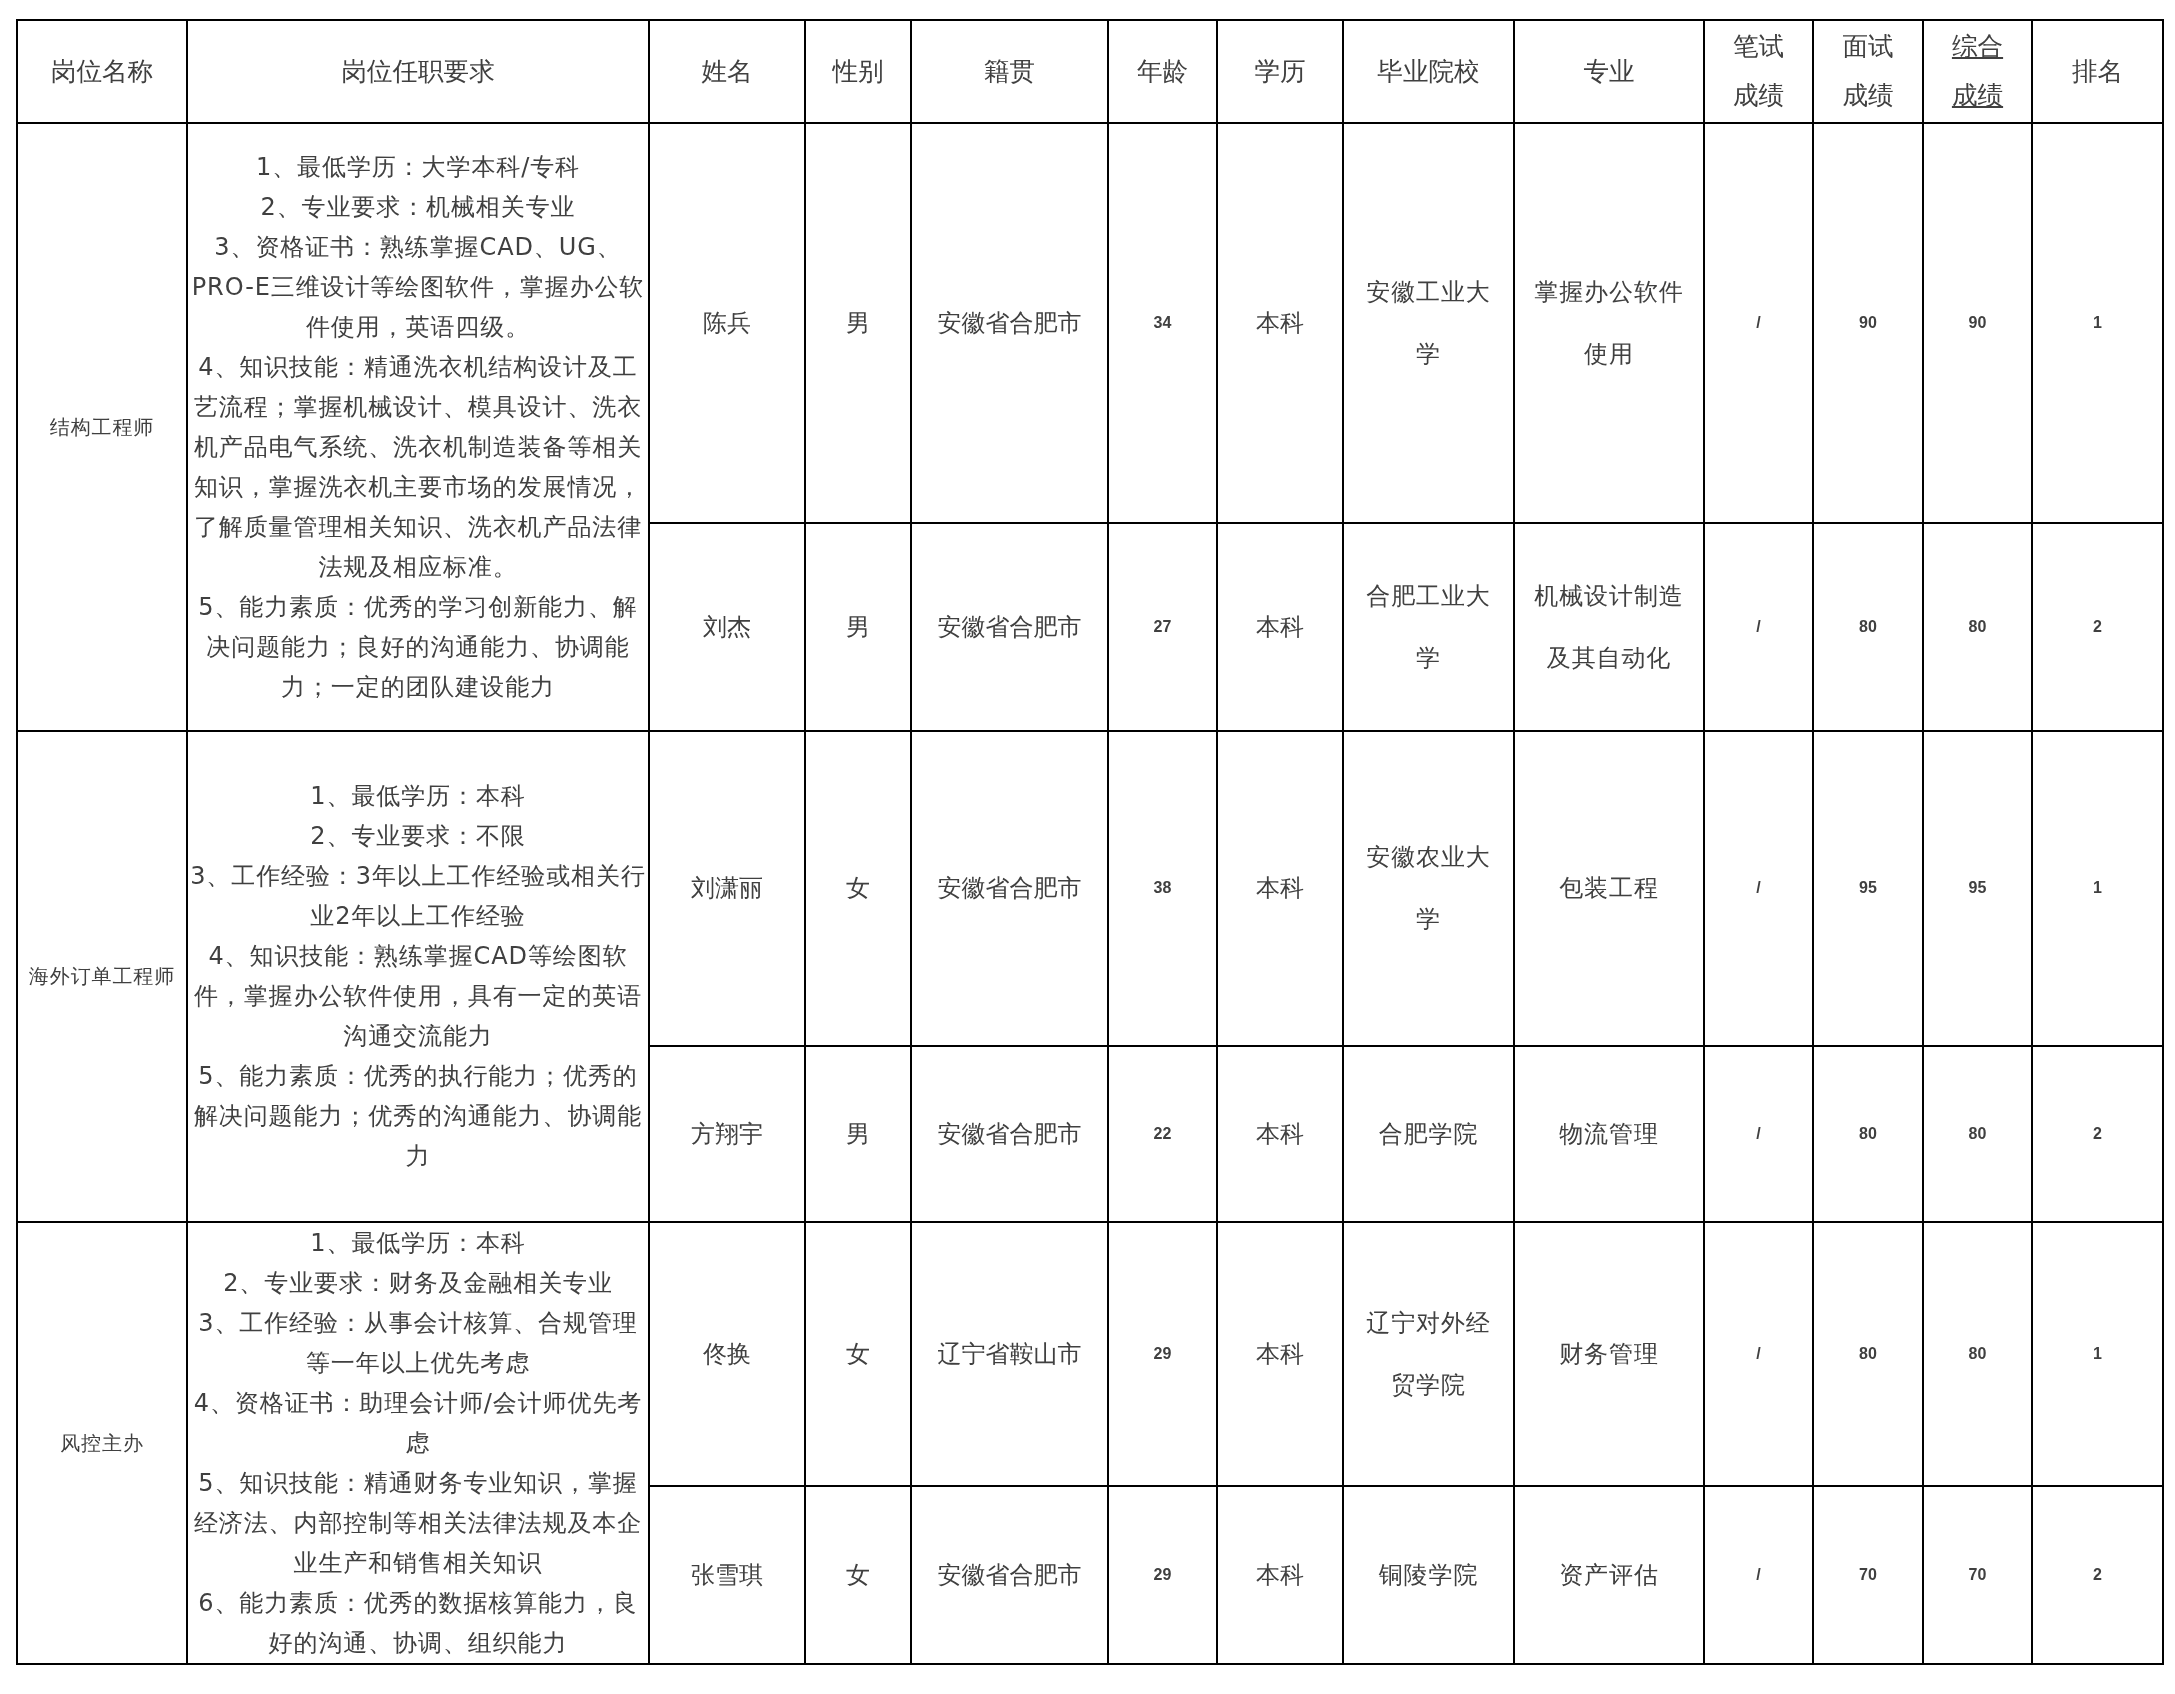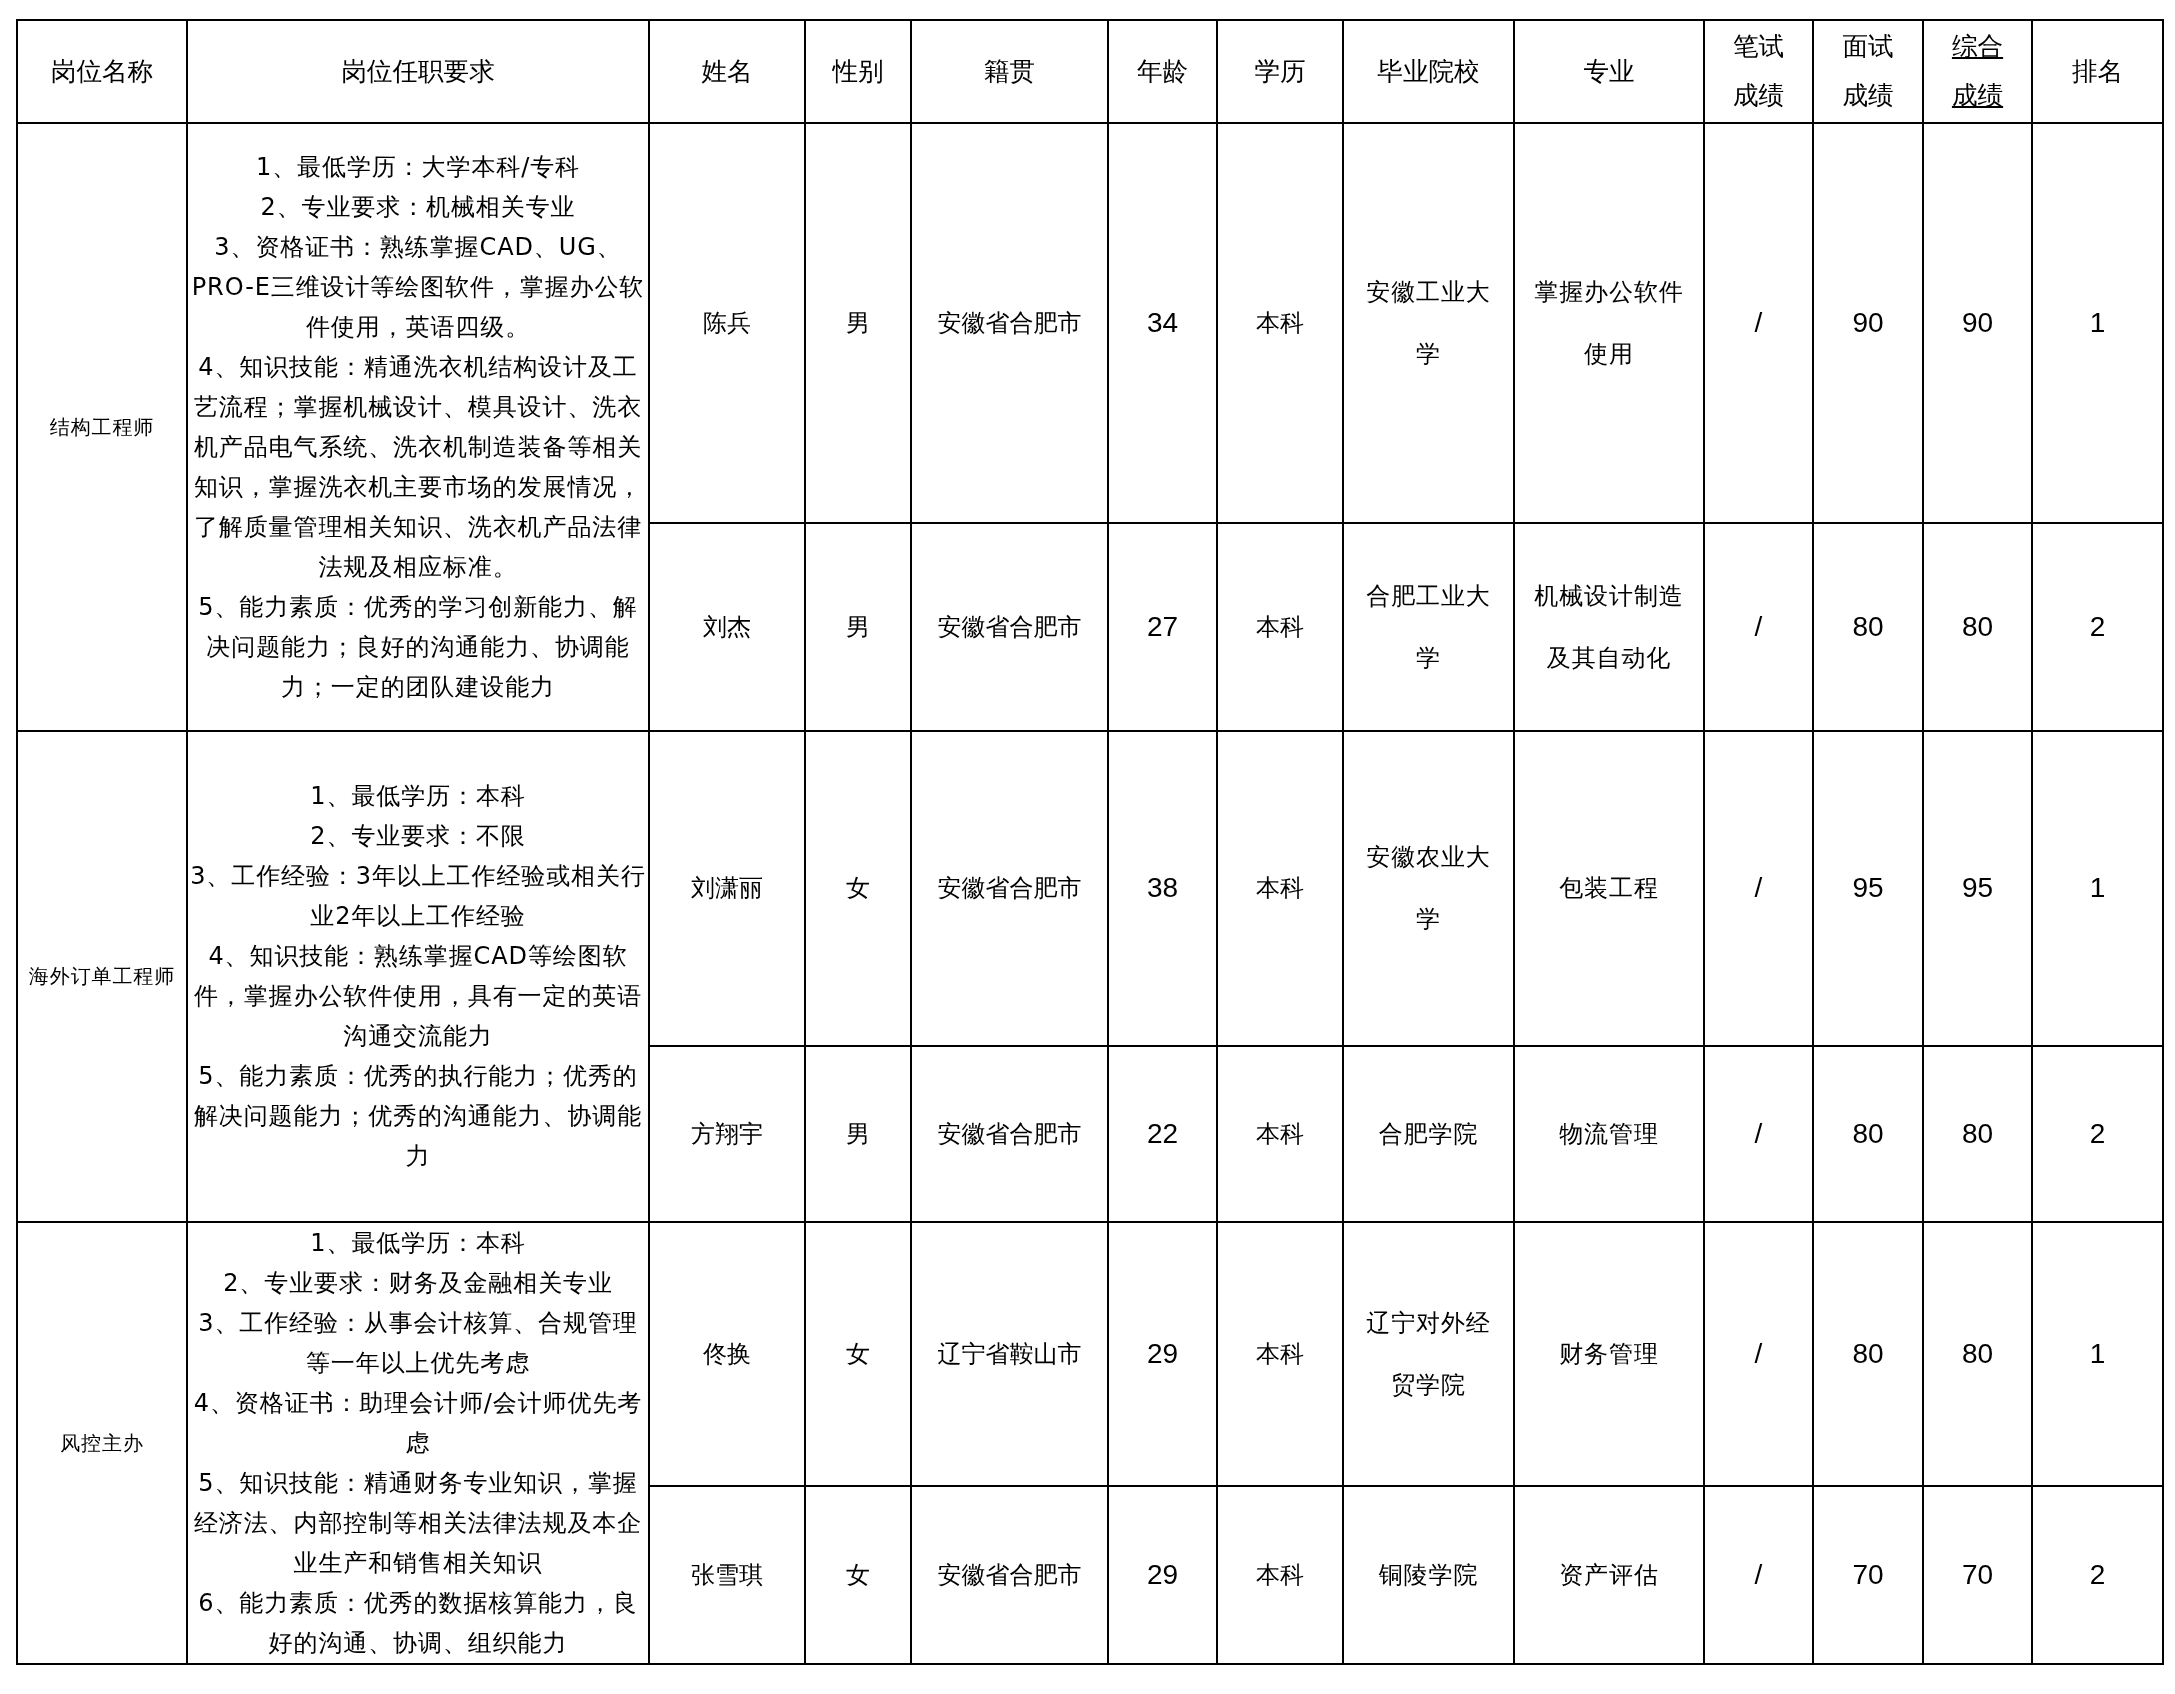--- a/index.html
+++ b/index.html
@@ -1,21 +1,21 @@
 <!DOCTYPE html>
 <html style="font-size:14px"><head>
 <meta charset="utf-8">
 <style>
   html, body { margin:0; padding:0; background:#ffffff; }
   body { width:2176px; height:1695px; position:relative; overflow:hidden; }
   table.grid {
     position:absolute; left:16px; top:18.5px;
     border-collapse:collapse; table-layout:fixed;
     width:2147px;
-    color:#000000;
+    color:#404040;
   }
   table.grid td, table.grid th {
     border:2.2px solid #000;
     padding:0;
     text-align:center;
     vertical-align:middle;
     overflow:hidden;
   }
   th {
     font-family:"DejaVu Serif","Liberation Serif",serif;
@@ -31,21 +31,21 @@
   }
   td.req {
     text-align:left;
     font-size:24px;
     line-height:40px;
     padding:0 8.8px 0 15px;
     letter-spacing:0.9px;
     border-radius:29px;
   }
   td.pos { font-size:20px; line-height:56px; padding:0 7px; letter-spacing:0.9px; }
-  td.num { font-family:"Liberation Sans","DejaVu Sans",sans-serif; font-size:28px; }
+  td.num { font-family:"Liberation Sans","DejaVu Sans",sans-serif; font-size:16px;font-weight:bold; }
   .cell-wrap { padding:0 12.4px; letter-spacing:0.9px; }
   .req-line { display:block; white-space:normal; }
 </style>
 </head>
 <body>
 
 <table class="grid">
   <colgroup>
     <col style="width:170px">
     <col style="width:462px">

